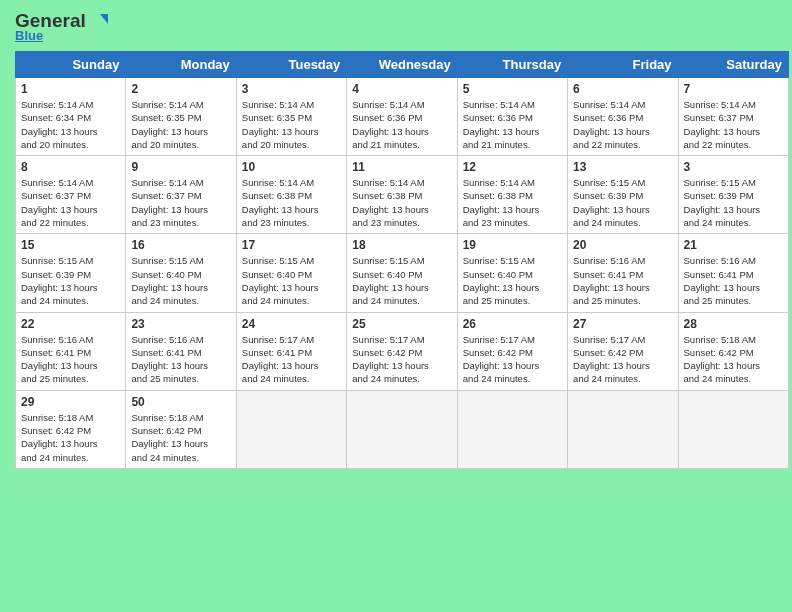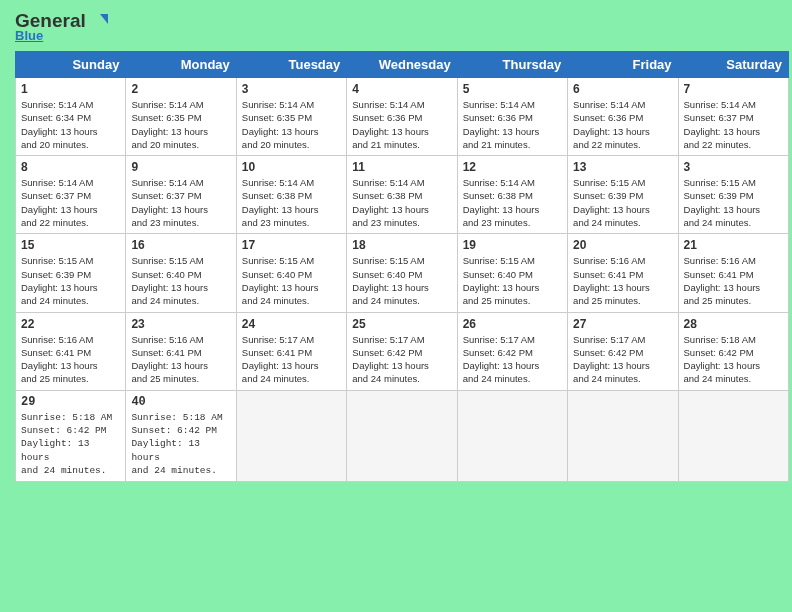--- a/index.html
+++ b/index.html
@@ -64,21 +64,20 @@
       font-size: 12px;
       font-weight: bold;
       display: block;
       margin-bottom: 2px;
     }
     .day-info {
       line-height: 1.4;
     }
     .last-row td {
       height: 65px;
-      font-family: Liberation Mono, monospace;
     }
     .logo-wrap {
       display: flex;
       flex-direction: column;
       align-items: flex-start;
     }
     .logo-line {
       display: flex;
       align-items: center;
     }
@@ -235,21 +234,21 @@
             <span class="day-num">28</span>
             <div class="day-info"><span>Sunrise: 5:18 AM</span><br><span>Sunset: 6:42 PM</span><br><span>Daylight: 13 hours</span><br><span>and 24 minutes.</span></div>
           </td>
         </tr>
         <tr class="last-row">
           <td>
             <span class="day-num">29</span>
             <div class="day-info"><span>Sunrise: 5:18 AM</span><br><span>Sunset: 6:42 PM</span><br><span>Daylight: 13 hours</span><br><span>and 24 minutes.</span></div>
           </td>
           <td>
-            <span class="day-num">40</span>
+            <span class="day-num">50</span>
             <div class="day-info"><span>Sunrise: 5:18 AM</span><br><span>Sunset: 6:42 PM</span><br><span>Daylight: 13 hours</span><br><span>and 24 minutes.</span></div>
           </td>
           <td class="empty"></td>
           <td class="empty"></td>
           <td class="empty"></td>
           <td class="empty"></td>
           <td class="empty"></td>
         </tr>
       </tbody>
   </table>

